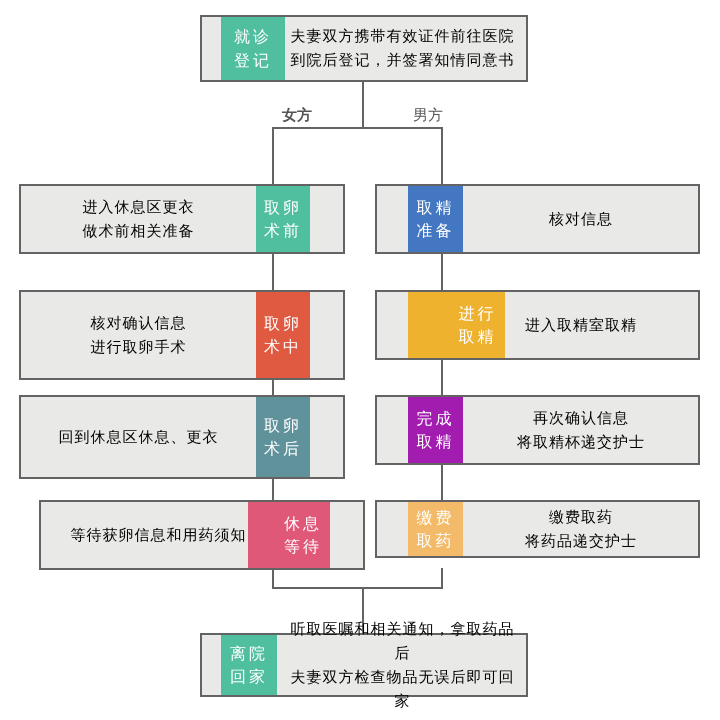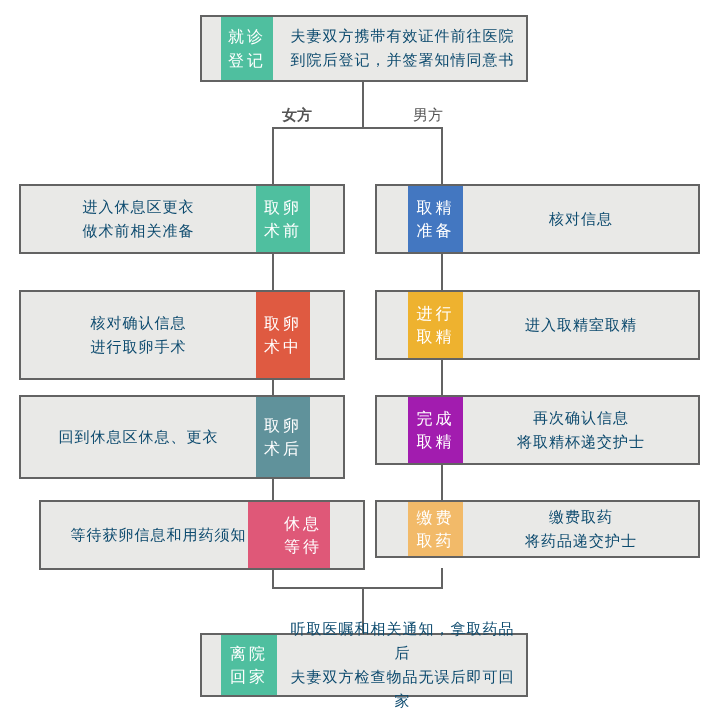--- a/index.html
+++ b/index.html
@@ -6,21 +6,21 @@
   body { width:720px; height:720px; background:#ffffff; overflow:hidden;
          font-family:"Liberation Sans","DejaVu Sans",sans-serif; }
   .canvas { position:relative; width:720px; height:720px; background:#ffffff; }
 
   
   .box { position:absolute; background:#e9e9e7; border:2px solid #636363; box-sizing:border-box; }
   .tag { position:absolute; top:0; bottom:0; display:flex; align-items:center; justify-content:center;
          color:#ffffff; font-size:16px; font-weight:500; letter-spacing:3px; line-height:1.45;
          white-space:pre-line; text-align:center; }
   .btext { position:absolute; top:0; bottom:1px; display:flex; align-items:center; justify-content:center;
-           color:#0c4a6e; font-size:15px; line-height:1.6; letter-spacing:1px;
+           color:#000000; font-size:15px; line-height:1.6; letter-spacing:1px;
            white-space:pre-line; text-align:center; }
 
   
   .line { position:absolute; background:#636363; }
 
   
   .branch-label { position:absolute; width:60px; text-align:center; font-size:15px; color:#555555; }
 
   
   .footer { position:absolute; left:0; top:660px; width:720px; height:60px; }
@@ -44,21 +44,21 @@
 
   <div class="line" style="left:272px; top:568px; width:2px;  height:21px;"></div>
   <div class="line" style="left:441px; top:568px; width:2px;  height:21px;"></div>
   <div class="line" style="left:272px; top:587px; width:171px; height:2px;"></div>
   <div class="line" style="left:362px; top:587px; width:2px;  height:46px;"></div>
 
   <div class="branch-label" style="left:267px; top:106px;font-weight:bold;">女方</div>
   <div class="branch-label" style="left:398px; top:106px;">男方</div>
 
   <div class="box" style="left:200px; top:15px; width:328px; height:67px;">
-    <div class="tag" style="left: 19px; width: 52px; background: rgb(79, 191, 159);">就诊
+    <div class="tag" style="left: 19px; width: 64px; background: rgb(79, 191, 159);">就诊
 登记</div>
     <div class="btext" style="left:85px; right:8px;">夫妻双方携带有效证件前往医院
 到院后登记，并签署知情同意书</div>
   </div>
 
   <div class="box" style="left:19px; top:184px; width:326px; height:70px;">
     <div class="btext" style="left:8px; right:95px;">进入休息区更衣
 做术前相关准备</div>
     <div class="tag" style="right: 33px; width: 54px; background: rgb(79, 191, 159);">取卵
 术前</div>
@@ -79,21 +79,21 @@
     <div class="tag" style="right: 33px; width: 54px; background: rgb(223, 88, 120); padding-left: 28px;">休息
 等待</div>
   </div>
 
   <div class="box" style="left:375px; top:184px; width:325px; height:70px;">
     <div class="tag" style="left: 31px; width: 55px; background: rgb(67, 119, 193);">取精
 准备</div>
     <div class="btext" style="left:95px; right:8px;">核对信息</div>
   </div>
   <div class="box" style="left:375px; top:290px; width:325px; height:70px;">
-    <div class="tag" style="left: 31px; width: 55px; background: rgb(238, 178, 47);">进行
+    <div class="tag" style="left: 31px; width: 55px; background: rgb(238, 178, 47); padding-left: 42px;">进行
 取精</div>
     <div class="btext" style="left:95px; right:8px;">进入取精室取精</div>
   </div>
   <div class="box" style="left:375px; top:395px; width:325px; height:70px;">
     <div class="tag" style="left: 31px; width: 55px; background: #a21caf;">完成
 取精</div>
     <div class="btext" style="left:95px; right:8px;">再次确认信息
 将取精杯递交护士</div>
   </div>
   <div class="box" style="left:375px; top:500px; width:325px; height:58px;">

